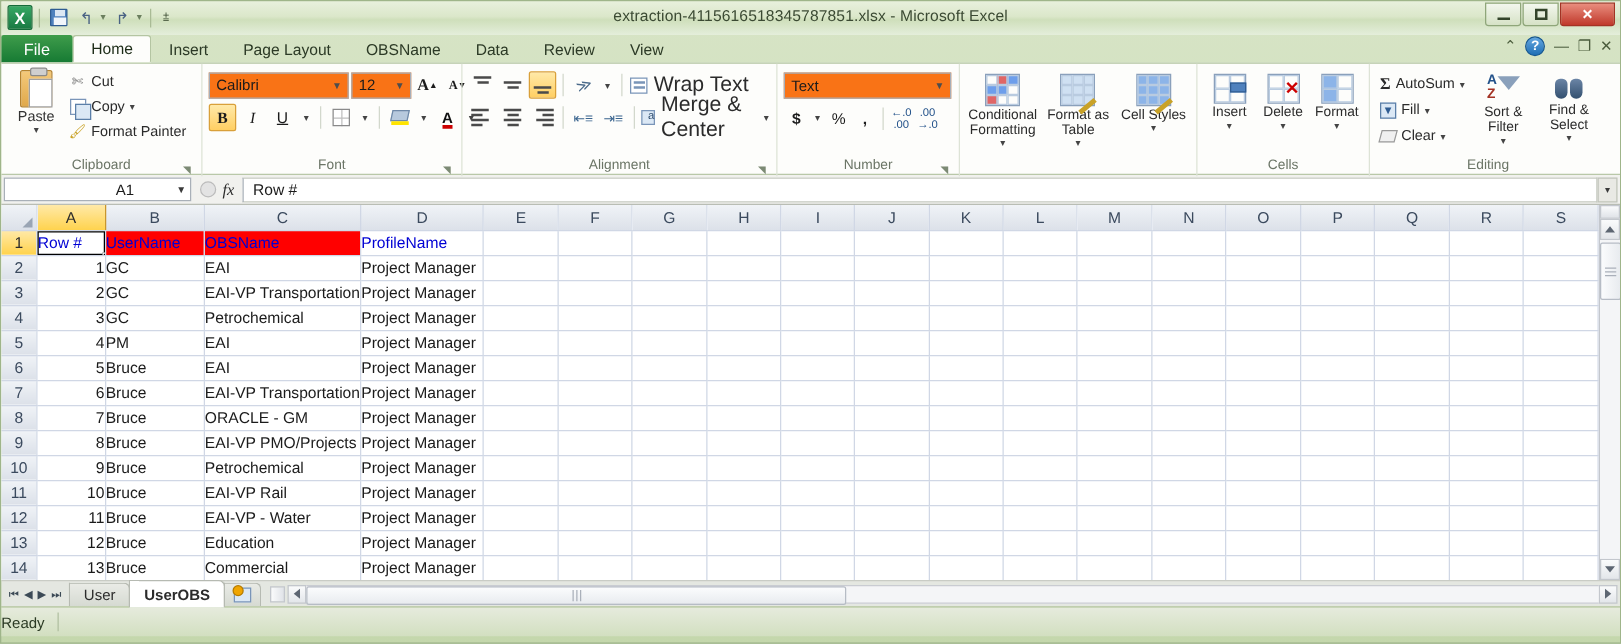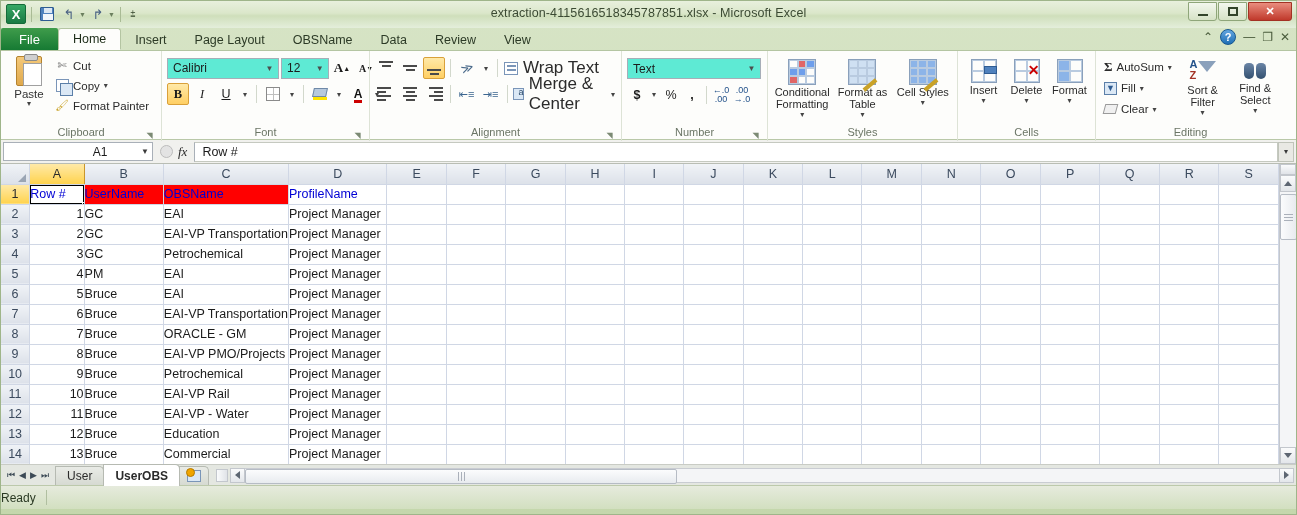--- a/index.html
+++ b/index.html
@@ -113,21 +113,21 @@
   .clip-item{display:flex;align-items:center;gap:4px;font-size:11.5px;color:#2b2b2b;padding:1px 3px;height:19px;}
   .ci-ic{width:14px;height:14px;display:flex;align-items:center;justify-content:center;font-size:11px;}
   .sc-scissor{color:#6b6b6b;}
   .sc-copy{width:13px;height:13px;background:#fff;border:1px solid #7a95b8;position:relative;}
   .sc-copy:after{content:"";position:absolute;left:3px;top:3px;width:11px;height:11px;background:#dbe8f5;border:1px solid #5b7fa8;}
   .sc-brush{color:#c9a227;}
 
   
   .row{display:flex;align-items:center;gap:2px;}
   .fld {
-    height:21px;border:1px solid #a6aeb8;background:#5eead4;display:flex;align-items:center;
+    height:21px;border:1px solid #a6aeb8;background:#f97316;display:flex;align-items:center;
     padding:0 2px 0 5px; font-size:12px;color:#1b1b1b;gap:13px;
   }
   .fld .cv{flex:1;}
   .fld .dd{width:13px;text-align:center;font-size:8px;color:#4d4d4d;}
   .btn {
     min-width:22px;height:22px;display:flex;align-items:center;justify-content:center;
     font-size:12.5px;color:#1b1b1b;border:1px solid transparent;border-radius:2px;
   }
   .btn.on { background:linear-gradient(to bottom,#ffe9a8,#ffcf63); border:1px solid #d9a03a; }
   .btn.wide{min-width:30px;}
@@ -632,23 +632,20 @@
                 <div></div>
                 <div></div>
                 <div></div>
                 <div></div>
               </span>
               <span class="brush"></span>
             </span>
           <span class="lbl">Cell Styles</span>
           <span class="mini-caret">▾</span>
         </div>
-      </div>
-      <div class="rgroup-label">
-        <span>Styles</span>
       </div>
     </div>
 
     <div class="rgroup" style="width:138px">
       <div class="rgroup-body" style="gap:2px;padding-top:3px;">
         <div class="bigbtn" style="width:44px">
           <span class="ic-cells">
               <span class="g">
                 <div></div>
                 <div></div>

